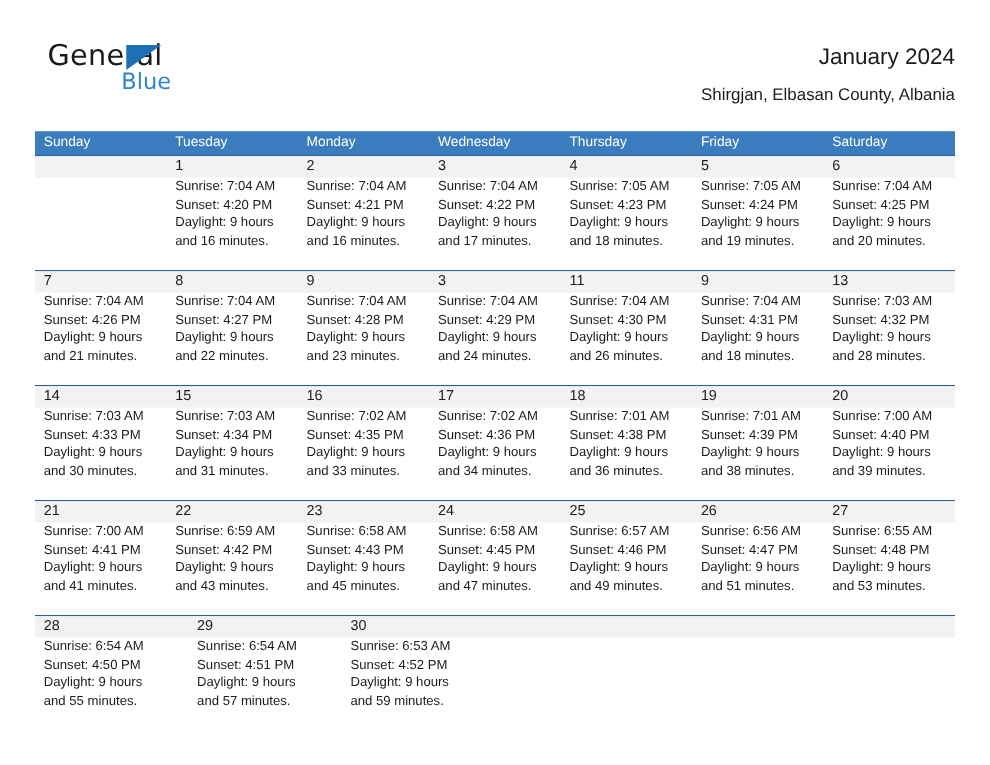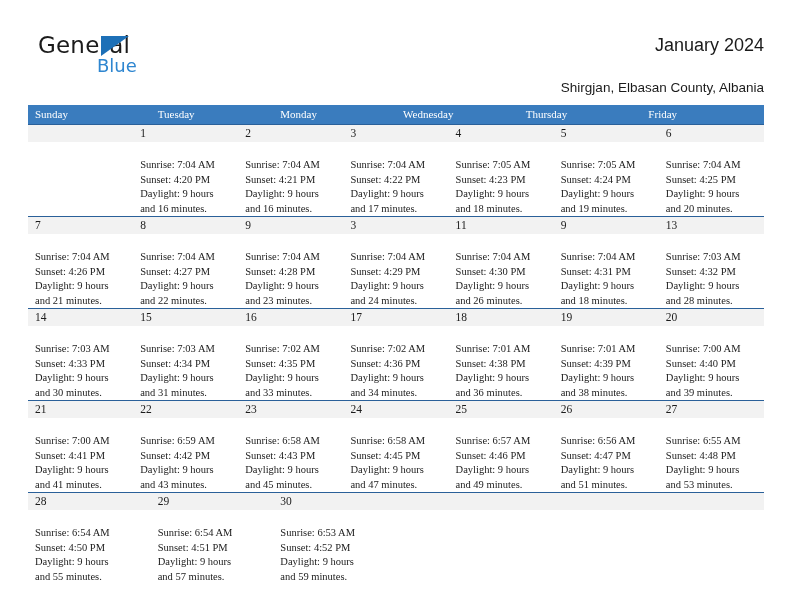--- a/index.html
+++ b/index.html
@@ -73,31 +73,30 @@
   .cal-title {
     font-size: 18px;
     color: #1b1b1b;
     line-height: 34px;
     white-space: nowrap;
   }
   .cal-subtitle {
     font-size: 13.5px;
     color: #1b1b1b;
     line-height: 20px;
-    margin-top: 16px;
+    margin-top: 4px;
     white-space: nowrap;
   }
 
   
   .calendar {
     position: absolute;
     left: 28px;
     top: 105px;
     width: 736px;
-    font-family: Liberation Serif, serif;
   }
   .weekdays {
     display: flex;
     background: #3a7cbe;
     height: 19px;
   }
   .weekday {
     flex: 1 1 0;
     color: #ffffff;
     font-size: 11px;
@@ -138,21 +137,21 @@
     position: relative;
     z-index: 2;
     font-size: 11.5px;
     line-height: 17px;
     color: #1b1b1b;
     height: 17px;
   }
   .lines {
     position: relative;
     z-index: 2;
-    margin-top: 16px;
+    margin-top: 0;
   }
   .line {
     font-size: 10.5px;
     line-height: 14.6px;
     color: #1b1b1b;
     white-space: nowrap;
   }
   .day.empty .daynum,
   .day.empty .lines {
     visibility: hidden;
@@ -179,20 +178,21 @@
   </div>
 
   <div class="calendar">
     <div class="weekdays">
       <div class="weekday">Sunday</div>
       <div class="weekday">Tuesday</div>
       <div class="weekday">Monday</div>
       <div class="weekday">Wednesday</div>
       <div class="weekday">Thursday</div>
       <div class="weekday">Friday</div>
+      <div class="weekday">Saturday</div>
     </div>
 
     <div class="week">
       <div class="numrow"></div>
       <div class="day empty">
         <div class="daynum"></div>
         <div class="lines">
           <div class="line"></div>
           <div class="line"></div>
           <div class="line"></div>

